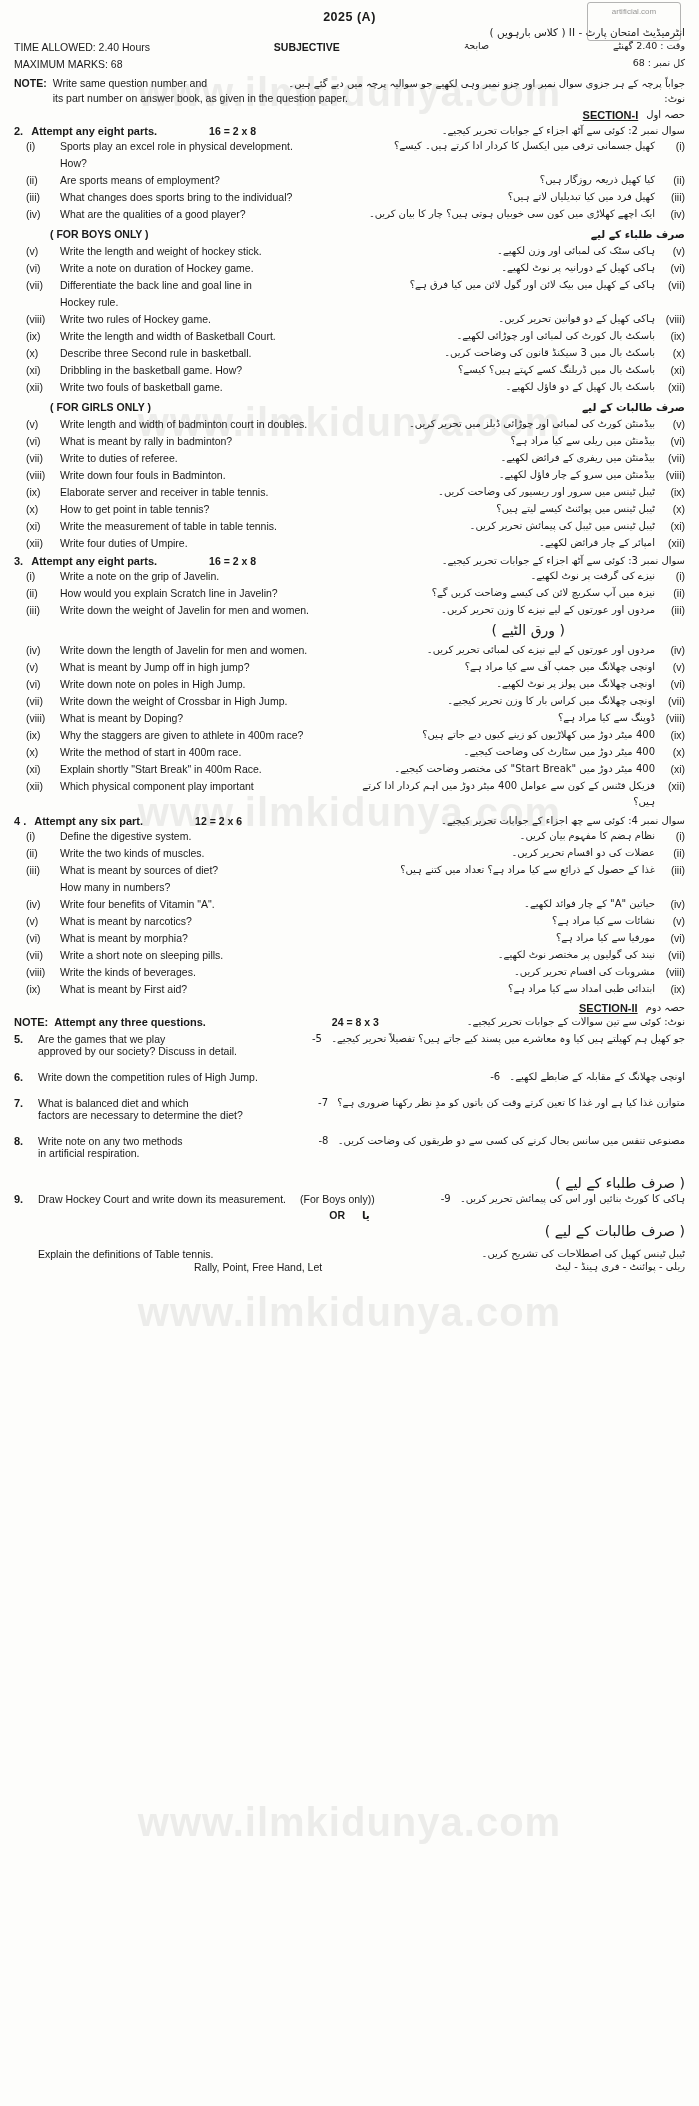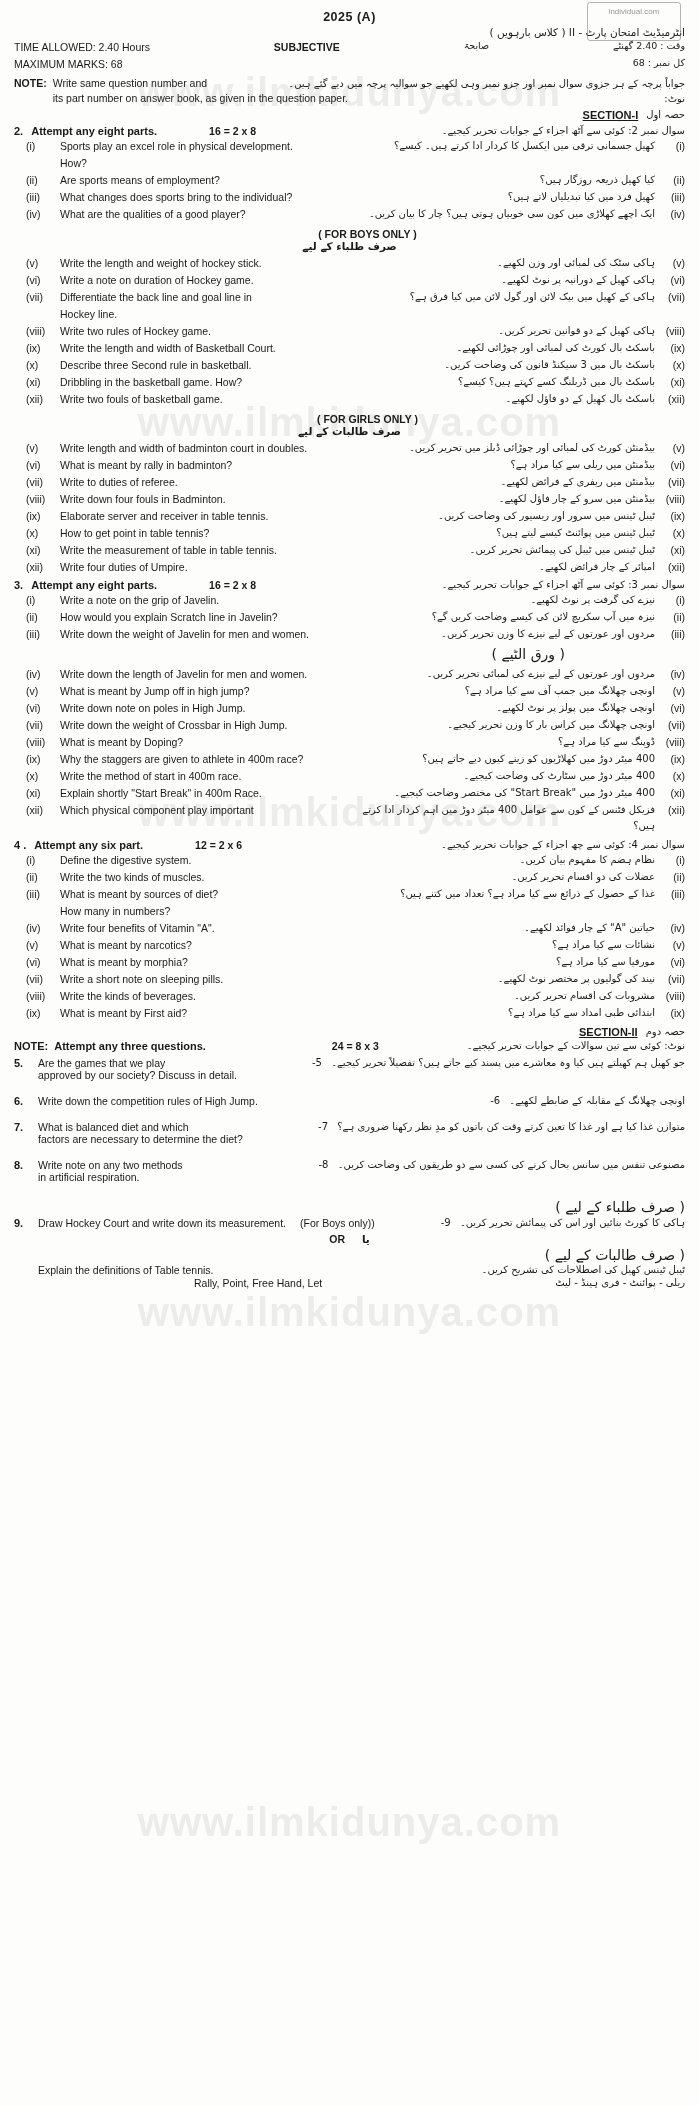--- a/index.html
+++ b/index.html
@@ -97,21 +97,20 @@
   .etext{ flex:1 1 auto; }
   .utext{ flex:0 0 300px; direction:rtl; text-align:right; font-family:"DejaVu Sans", sans-serif; font-size:10px; }
   .rn-r{ width:30px; flex:0 0 30px; text-align:right; direction:rtl; }
   .group-title{
     display:flex;
     justify-content:space-between;
     align-items:center;
     font-weight:bold;
     font-size:10.5px;
     margin:6px 0 3px 0;
-    flex-direction:column;
   }
   .group-title .en{ padding-left:36px; }
   .group-title .ur{ direction:rtl; font-family:"DejaVu Sans", sans-serif; }
   .note-row{
     display:flex;
     gap:6px;
     font-size:10.5px;
     line-height:15px;
     margin-top:4px;
   }
@@ -141,21 +140,21 @@
 <body>
 
 <div class="page">
 
   <div class="wm" style="top:70px;">www.ilmkidunya.com</div>
   <div class="wm" style="top:400px;">www.ilmkidunya.com</div>
   <div class="wm" style="top:790px;">www.ilmkidunya.com</div>
   <div class="wm" style="top:1290px;">www.ilmkidunya.com</div>
   <div class="wm" style="top:1800px;">www.ilmkidunya.com</div>
 
-  <div class="stamp">individual.com</div>
+  <div class="stamp">artificial.com</div>
 
   <div class="content">
 
     <div class="hdr-year">2025 (A)</div>
 
     <div class="urdu" style="margin-top:2px;">انٹرمیڈیٹ امتحان پارٹ - II ( کلاس بارہویں )</div>
 
 
     <div class="row">
       <div class="left-col line">TIME ALLOWED: 2.40  Hours</div>
@@ -250,21 +249,21 @@
           <span class="rn-r">(vi)</span>
         </div>
       <div class="item">
           <span class="rn-l">(vii)</span>
           <span class="etext">Differentiate the back line and goal line in</span>
           <span class="utext">ہاکی کے کھیل میں بیک لائن اور گول لائن میں کیا فرق ہے؟</span>
           <span class="rn-r">(vii)</span>
         </div>
       <div class="item">
           <span class="rn-l"></span>
-          <span class="etext">Hockey line.</span>
+          <span class="etext">Hockey rule.</span>
           <span class="utext"></span>
           <span class="rn-r"></span>
         </div>
       <div class="item">
           <span class="rn-l">(viii)</span>
           <span class="etext">Write two rules of Hockey game.</span>
           <span class="utext">ہاکی کھیل کے دو قوانین تحریر کریں۔</span>
           <span class="rn-r">(viii)</span>
         </div>
       <div class="item">
@@ -592,21 +591,21 @@
       </div>
     </div>
 
     <div class="or">
       <span>OR</span>
       <span style="margin-left:14px;font-family:'DejaVu Sans',sans-serif;">یا</span>
     </div>
 
     <div class="small-right" style="margin-top:2px;">( صرف طالبات کے لیے )</div>
 
-    <div class="pair" style="margin-top:1px;">
+    <div class="pair" style="margin-top:9px;">
       <div class="l" style="padding-left:24px;font-size:10.5px;">Explain the definitions of Table tennis.</div>
       <div class="r">ٹیبل ٹینس کھیل کی اصطلاحات کی تشریح کریں۔</div>
     </div>
 
     <div class="pair" style="margin-top:1px;">
       <div class="l" style="padding-left:180px;font-size:10.5px;">Rally,  Point,  Free Hand,  Let</div>
       <div class="r">ریلی - پوائنٹ - فری ہینڈ - لیٹ</div>
     </div>
 
   </div>

